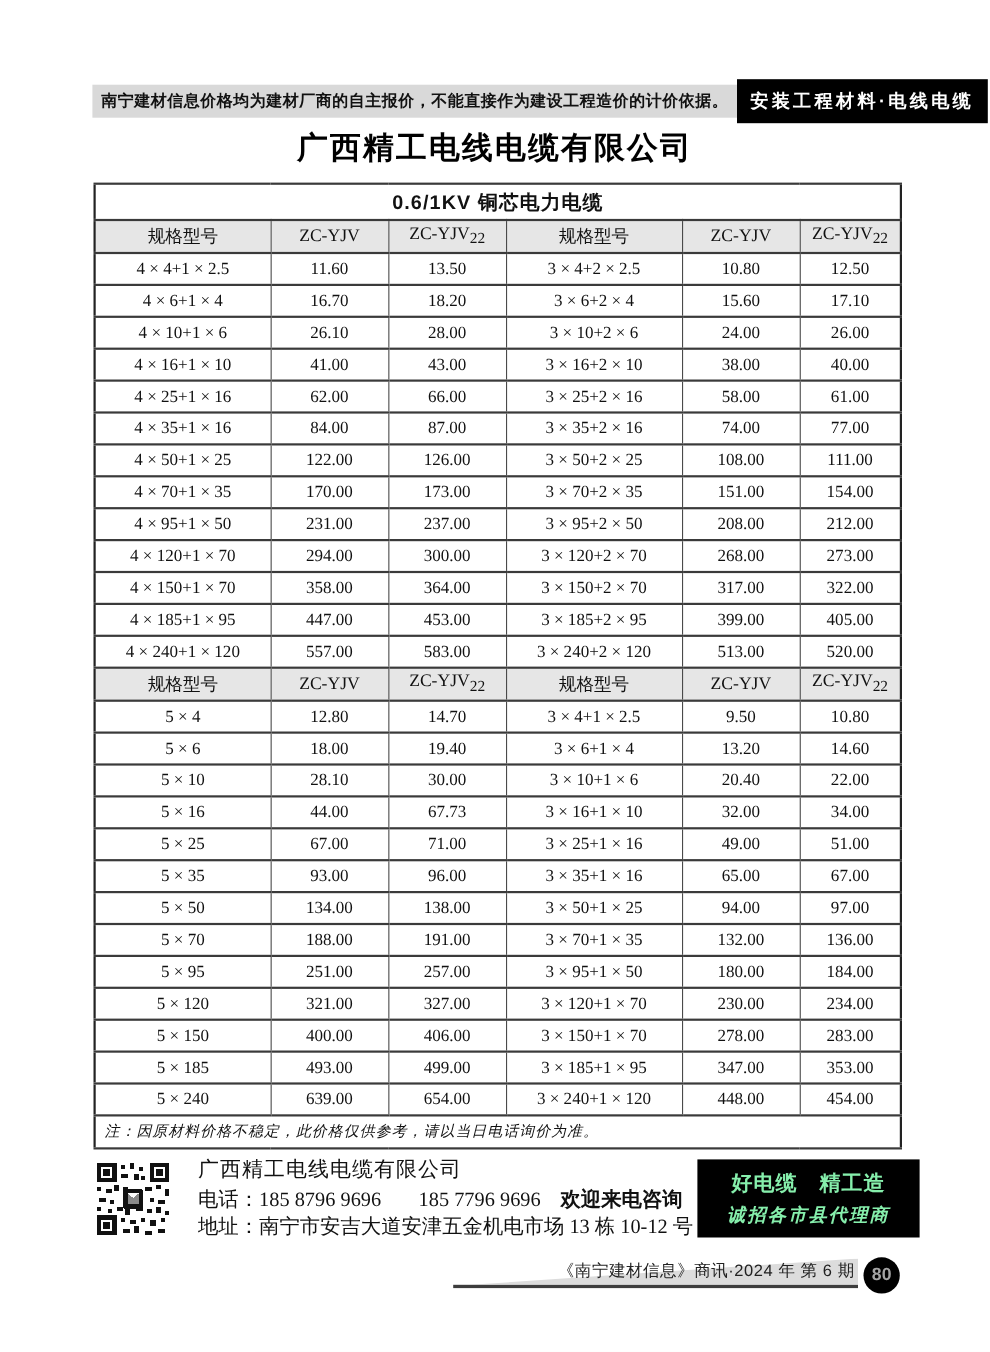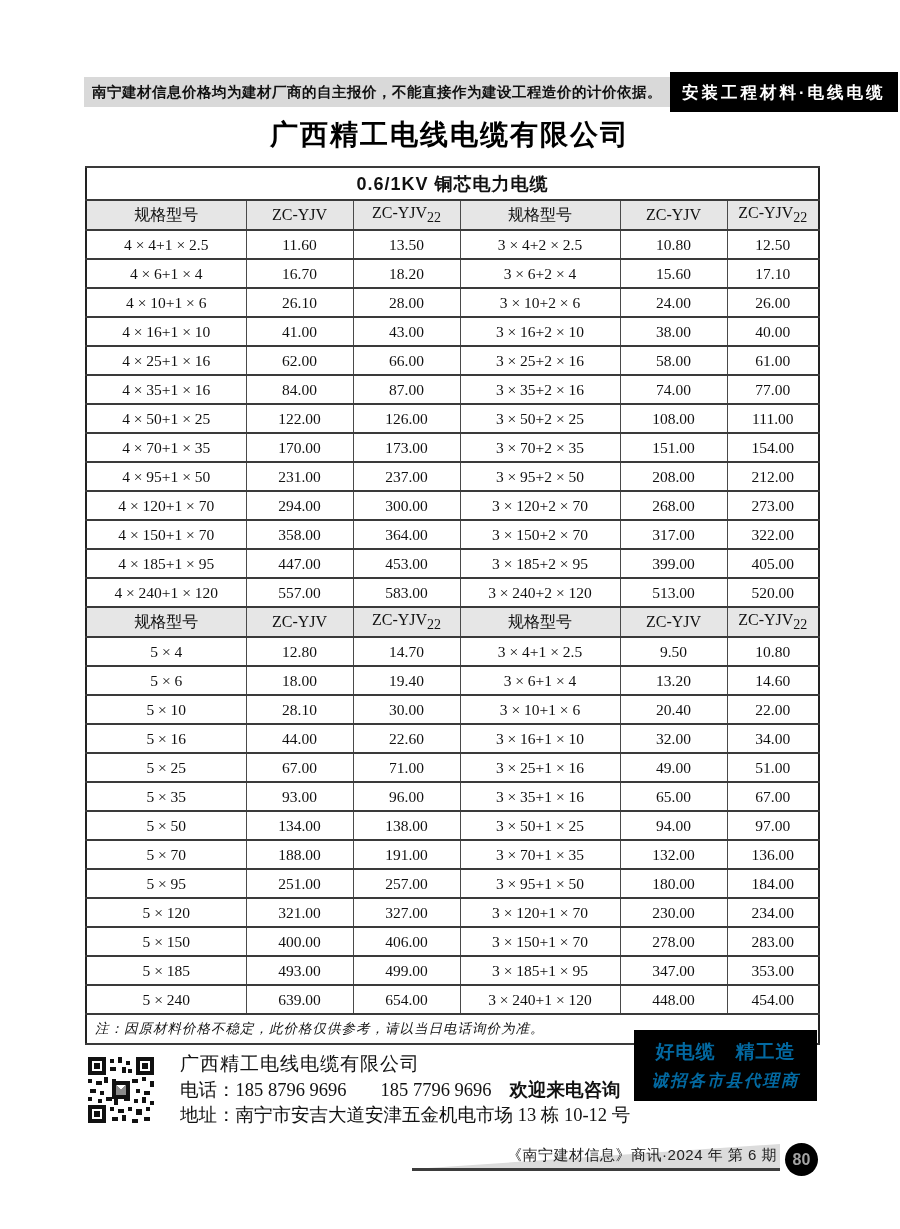--- a/index.html
+++ b/index.html
@@ -46,22 +46,22 @@
     padding-left:8px;letter-spacing:1px;background:#fff;}
   
   .qr{position:absolute;left:88px;top:1056px;width:66px;height:68px;}
   .contact{position:absolute;left:180px;top:1051px;width:460px;
     font-size:18.5px;line-height:25.5px;color:#111;}
   .contact .co-name{font-size:19px;letter-spacing:1px;}
   .contact .cta{font-family:"Liberation Sans","DejaVu Sans",sans-serif;
     font-weight:bold;margin-left:18px;}
   .contact .gap{display:inline-block;width:34px;}
   
-  .ad-box{position:absolute;left:634px;top:1030px;width:183px;height:71px;
-    background:#000;color:#0369a1;display:flex;flex-direction:column;
+  .ad-box{position:absolute;left:634px;top:1054px;width:202px;height:71px;
+    background:#000;color:#86efac;display:flex;flex-direction:column;
     align-items:center;justify-content:center;}
   .ad-line1{font-family:"Liberation Sans","DejaVu Sans",sans-serif;
     font-weight:bold;font-size:19px;letter-spacing:1px;}
   .ad-line2{font-family:"Liberation Serif","DejaVu Serif",serif;
     font-style:italic;font-weight:bold;font-size:16.5px;letter-spacing:2px;margin-top:5px;}
   
   .foot-wedge{position:absolute;left:428px;top:1144px;width:352px;height:24px;
     background:#dcdcdc;clip-path:polygon(0 100%,100% 0,100% 100%);}
   .foot-line{position:absolute;left:412px;top:1168px;width:368px;height:3px;background:#3d3d3d;}
   .journal-label{position:absolute;left:430px;top:1146px;width:347px;
@@ -237,21 +237,21 @@
           <td>5 × 10</td>
           <td>28.10</td>
           <td>30.00</td>
           <td>3 × 10+1 × 6</td>
           <td>20.40</td>
           <td>22.00</td>
         </tr>
         <tr>
           <td>5 × 16</td>
           <td>44.00</td>
-          <td>22.60</td>
+          <td>67.73</td>
           <td>3 × 16+1 × 10</td>
           <td>32.00</td>
           <td>34.00</td>
         </tr>
         <tr>
           <td>5 × 25</td>
           <td>67.00</td>
           <td>71.00</td>
           <td>3 × 25+1 × 16</td>
           <td>49.00</td>

